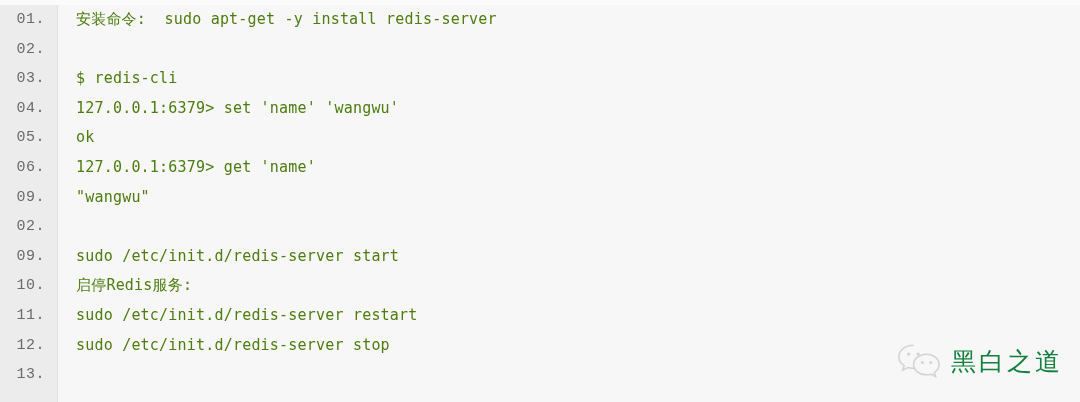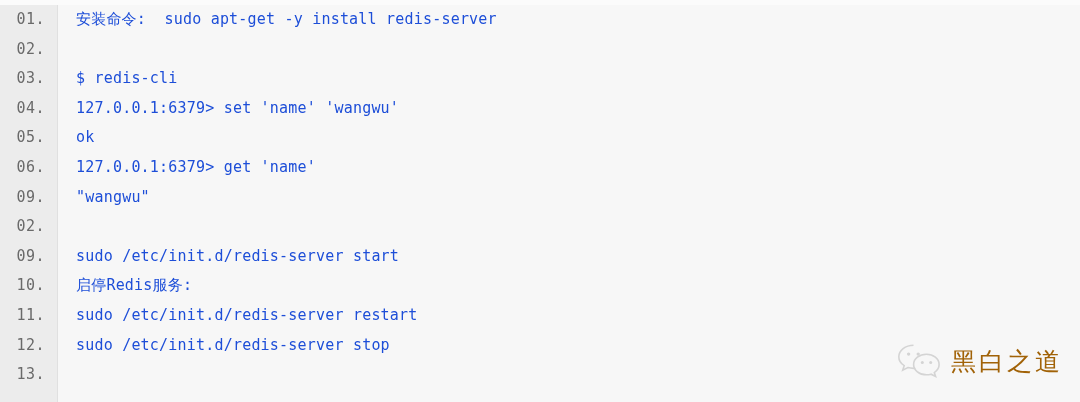--- a/index.html
+++ b/index.html
@@ -35,37 +35,38 @@
   
   #gutter {
     position: absolute;
     top: 0; left: 0;
     width: 58px;
     height: 402px;
     background: #ececec;
     border-right: 1px solid #e0e0e0;
     box-sizing: border-box;
     z-index: 2;
+    font-family: Liberation Mono, monospace;
   }
 
   #gutter-inner,
   #code-inner {
     position: absolute;
     top: 5px;
     left: 0;
     right: 0;
   }
 
   .ln,
   .cl {
     height: 29.6px;
     line-height: 29.6px;
     font-size: 15px;
     white-space: pre;
-    color: #1d4ed8;
+    color: #4d7c0f;
   }
 
   .ln {
     text-align: right;
     padding-right: 12px;
     color: #6a6a6a;
     letter-spacing: 0.5px;
   }
 
   #code-area {
@@ -95,21 +96,21 @@
   }
   #wechat-icon {
     display: block;
     width: 46px;
     height: 38px;
   }
   #watermark-text {
     font-family: "DejaVu Serif", "Liberation Serif", serif;
     font-size: 25px;
     letter-spacing: 3px;
-    color: #a16207;
+    color: #15803d;
     white-space: pre;
   }
 </style>
 </head>
 <body>
 
 <div id="code-block">
 
   <div id="top-strip"></div>
 

